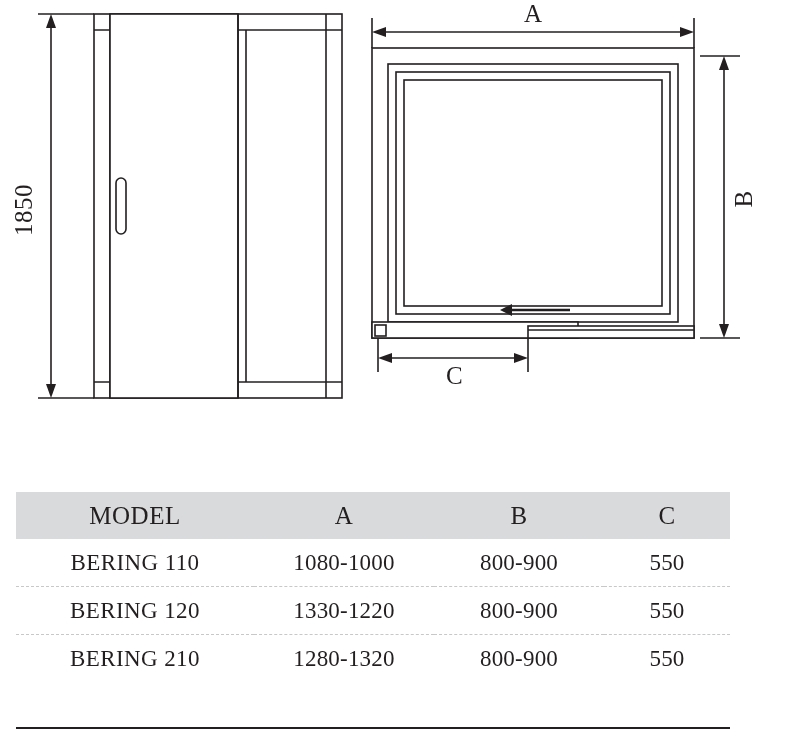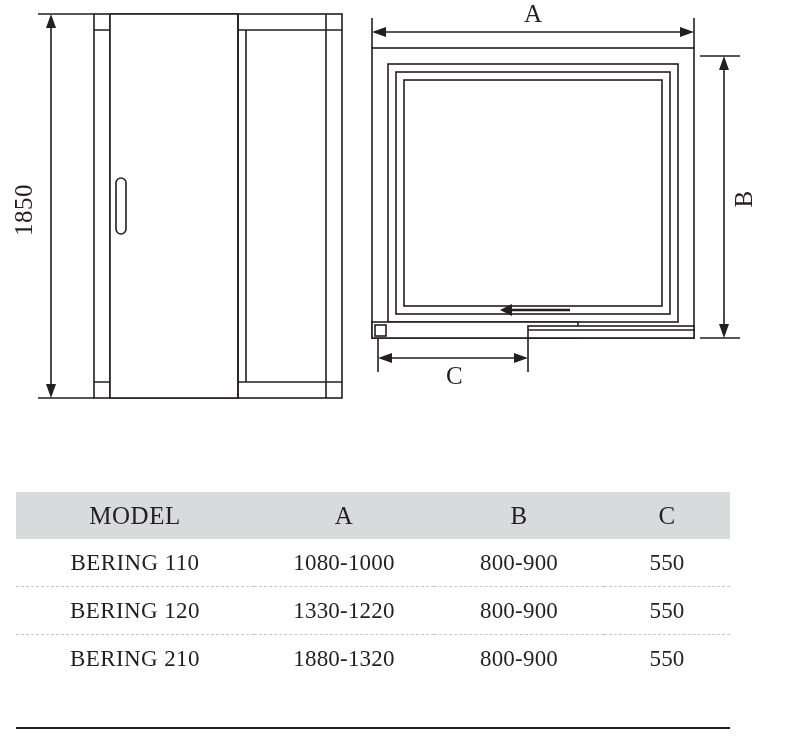--- a/index.html
+++ b/index.html
@@ -213,21 +213,21 @@
         <td class="dim">550</td>
       </tr>
       <tr>
         <td class="model">BERING 120</td>
         <td class="dim">1330-1220</td>
         <td class="dim">800-900</td>
         <td class="dim">550</td>
       </tr>
       <tr>
         <td class="model">BERING 210</td>
-        <td class="dim">1880-1320</td>
+        <td class="dim">1280-1320</td>
         <td class="dim">800-900</td>
         <td class="dim">550</td>
       </tr>
     </tbody>
   </table>
 
   <div class="table-underline"></div>
 
 </div>
 

